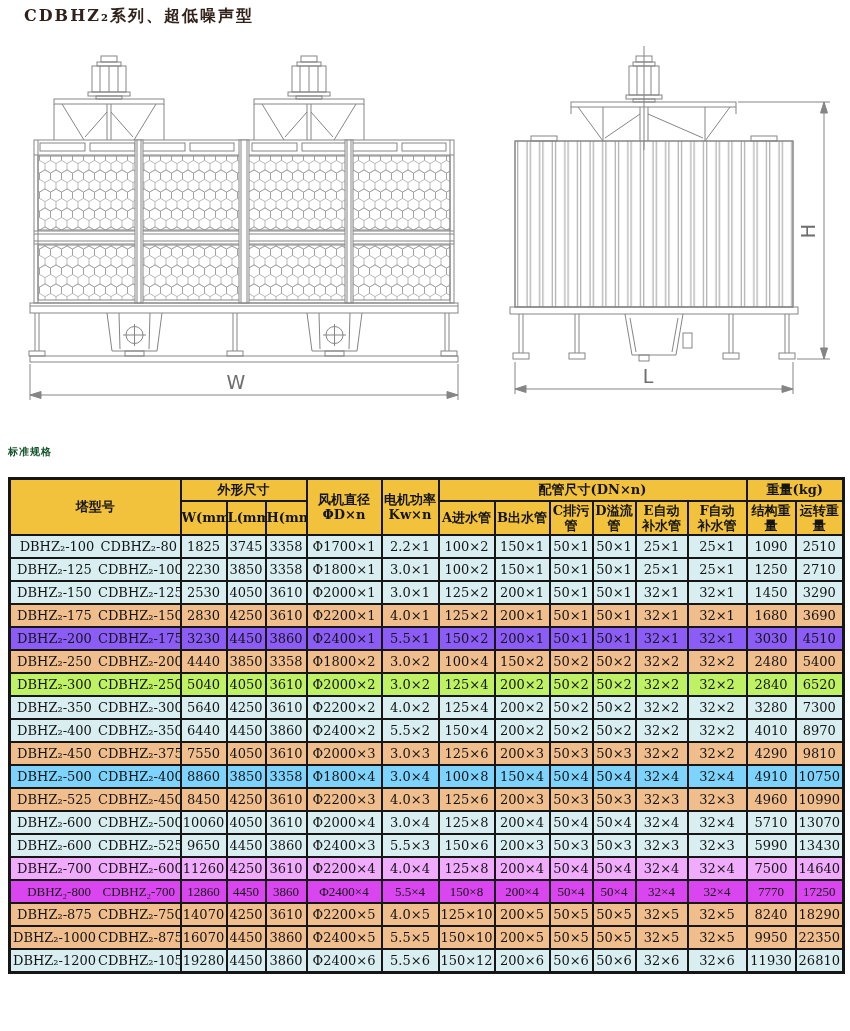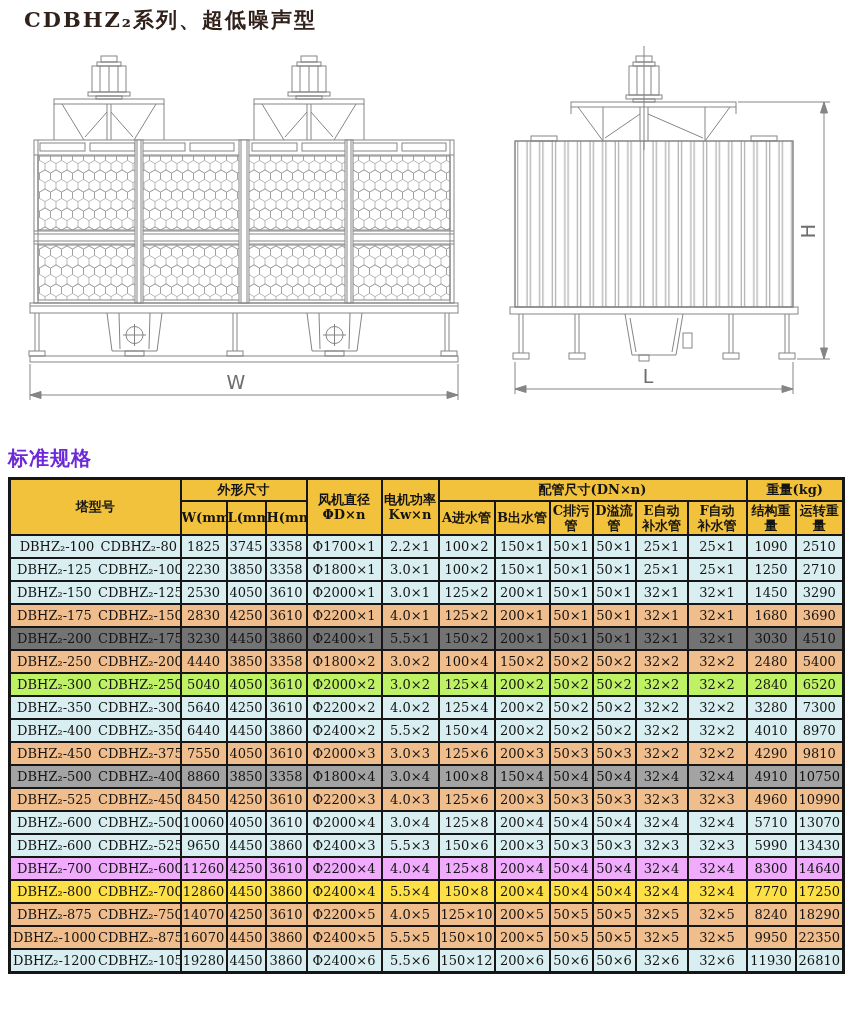--- a/index.html
+++ b/index.html
@@ -4,28 +4,28 @@
 <style>
   * { margin:0; padding:0; box-sizing:border-box; }
   html,body { background:#ffffff; }
   body {
     width:850px; height:1031px; position:relative;
     font-family:"DejaVu Serif","Liberation Serif",serif;
     color:#1a1a1a; overflow:hidden;
   }
   .page-title{
     position:absolute; left:24px; top:6px;
-    font-size:21px; font-weight:bold; letter-spacing:2px; color:#30211a;
+    font-size:16px; font-weight:bold; letter-spacing:2px; color:#30211a;
   }
   .drawing{ position:absolute; }
   #front-view{ left:12px; top:48px; }
   #side-view{ left:488px; top:42px; }
   .section-label{
     position:absolute; left:8px; top:445px;
-    font-size:20px; font-weight:700; color:#6d28d9; letter-spacing:1px;
+    font-size:10px; font-weight:700; color:#14532d; letter-spacing:1px;
     font-family:"DejaVu Sans","Liberation Sans",sans-serif;
   }
   .spec-table-wrap{ position:absolute; left:8px; top:477px; }
   table.spec{
     border-collapse:collapse; table-layout:fixed; width:834px;
     border:3px solid #161616;
   }
   table.spec th, table.spec td{
     border:2px solid #161616; text-align:center; overflow:hidden;
   }
@@ -347,21 +347,21 @@
           <td>4.0×1</td>
           <td>125×2</td>
           <td>200×1</td>
           <td>50×1</td>
           <td>50×1</td>
           <td>32×1</td>
           <td>32×1</td>
           <td>1680</td>
           <td>3690</td>
         </tr>
-        <tr style="background: #737373; margin-top: 12px;">
+        <tr style="background: #8b5cf6; margin-top: 12px;">
           <td class="model-cell"><span class="model-a">DBHZ₂-200</span><span class="model-b">CDBHZ₂-175</span></td>
           <td>3230</td>
           <td>4450</td>
           <td>3860</td>
           <td>Φ2400×1</td>
           <td>5.5×1</td>
           <td>150×2</td>
           <td>200×1</td>
           <td>50×1</td>
           <td>50×1</td>
@@ -443,21 +443,21 @@
           <td>3.0×3</td>
           <td>125×6</td>
           <td>200×3</td>
           <td>50×3</td>
           <td>50×3</td>
           <td>32×2</td>
           <td>32×2</td>
           <td>4290</td>
           <td>9810</td>
         </tr>
-        <tr style="background: #a3a3a3;">
+        <tr style="background: #7dd3fc;">
           <td class="model-cell"><span class="model-a">DBHZ₂-500</span><span class="model-b">CDBHZ₂-400</span></td>
           <td>8860</td>
           <td>3850</td>
           <td>3358</td>
           <td>Φ1800×4</td>
           <td>3.0×4</td>
           <td>100×8</td>
           <td>150×4</td>
           <td>50×4</td>
           <td>50×4</td>
@@ -520,24 +520,24 @@
           <td>4250</td>
           <td>3610</td>
           <td>Φ2200×4</td>
           <td>4.0×4</td>
           <td>125×8</td>
           <td>200×4</td>
           <td>50×4</td>
           <td>50×4</td>
           <td>32×4</td>
           <td>32×4</td>
-          <td>8300</td>
+          <td>7500</td>
           <td>14640</td>
         </tr>
-        <tr style="background: #fde047;">
+        <tr style="background: #d946ef; font-family: Liberation Serif, serif;">
           <td class="model-cell"><span class="model-a">DBHZ₂-800</span><span class="model-b">CDBHZ₂-700</span></td>
           <td>12860</td>
           <td>4450</td>
           <td>3860</td>
           <td>Φ2400×4</td>
           <td>5.5×4</td>
           <td>150×8</td>
           <td>200×4</td>
           <td>50×4</td>
           <td>50×4</td>

